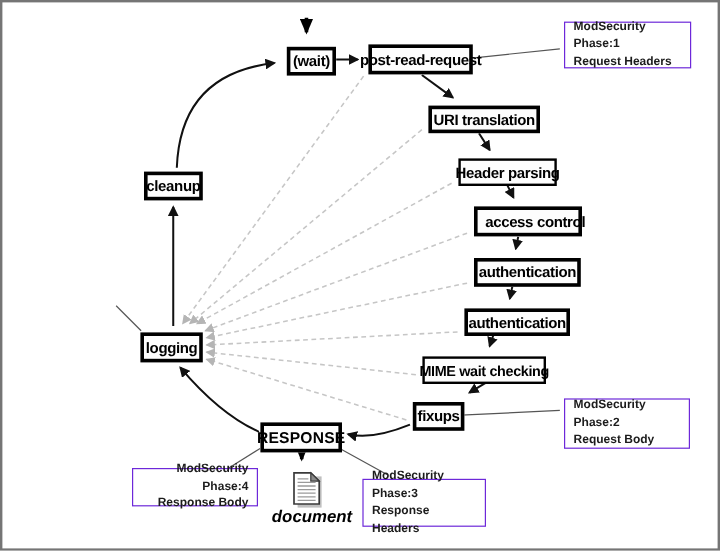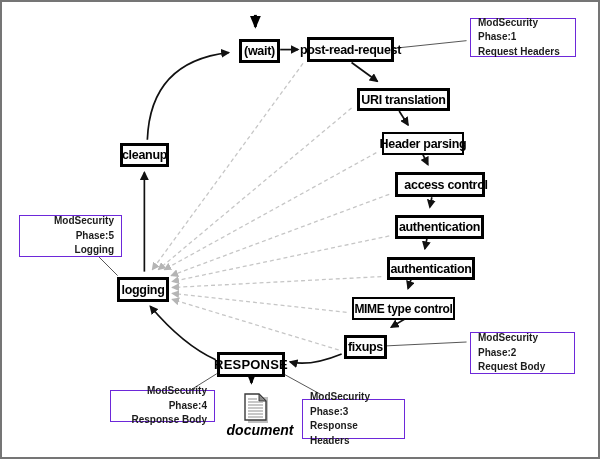--- a/index.html
+++ b/index.html
@@ -114,21 +114,21 @@
   <div class="node" style="left:393px;top:170px;width:90px;height:25px;padding-left:12px;">
       <span>access control</span>
     </div>
   <div class="node" style="left:393px;top:213px;width:89px;height:24px;">
       <span>authentication</span>
     </div>
   <div class="node" style="left:385px;top:255px;width:88px;height:23px;">
       <span>authentication</span>
     </div>
   <div class="node thin" style="left:350px;top:295px;width:103px;height:23px;font-size:12px;">
-      <span>MIME type control</span>
+      <span>MIME wait checking</span>
     </div>
   <div class="node" style="left:342px;top:333px;width:43px;height:24px;">
       <span>fixups</span>
     </div>
   <div class="node caps" style="left:215px;top:350px;width:68px;height:25px;">
       <span>RESPONSE</span>
     </div>
   <div class="node" style="left:115px;top:275px;width:52px;height:25px;">
       <span>logging</span>
     </div>
@@ -145,24 +145,20 @@
     <span>Request Body</span>
   </div>
   <div class="ann" style="left:300px;top:397px;width:103px;height:40px;">
     <span>ModSecurity Phase:3</span>
     <span>Response Headers</span>
   </div>
   <div class="ann right" style="left:108px;top:388px;width:105px;height:32px;">
     <span>ModSecurity Phase:4</span>
     <span>Response Body</span>
   </div>
-  <div class="ann right" style="left:17px;top:213px;width:103px;height:42px;">
-    <span>ModSecurity Phase:5</span>
-    <span>Logging</span>
-  </div>
 
   <svg class="doc-icon" style="left:240px;top:391px;" width="30" height="32" viewBox="0 0 30 32">
     <rect x="6" y="4" width="20" height="26" fill="#bfbfbf"></rect>
     <path d="M3,1 L17,1 L24,8 L24,27 L3,27 Z" fill="#ffffff" stroke="#3a3a3a" stroke-width="1.4"></path>
     <path d="M17,1 L24,8 L17,8 Z" fill="#8a8a8a" stroke="#3a3a3a" stroke-width="1"></path>
     <g stroke="#9a9a9a" stroke-width="1.1">
       <line x1="6" y1="6" x2="15" y2="6"></line>
       <line x1="6" y1="9" x2="21" y2="9"></line>
       <line x1="6" y1="12" x2="21" y2="12"></line>
       <line x1="6" y1="15" x2="21" y2="15"></line>

